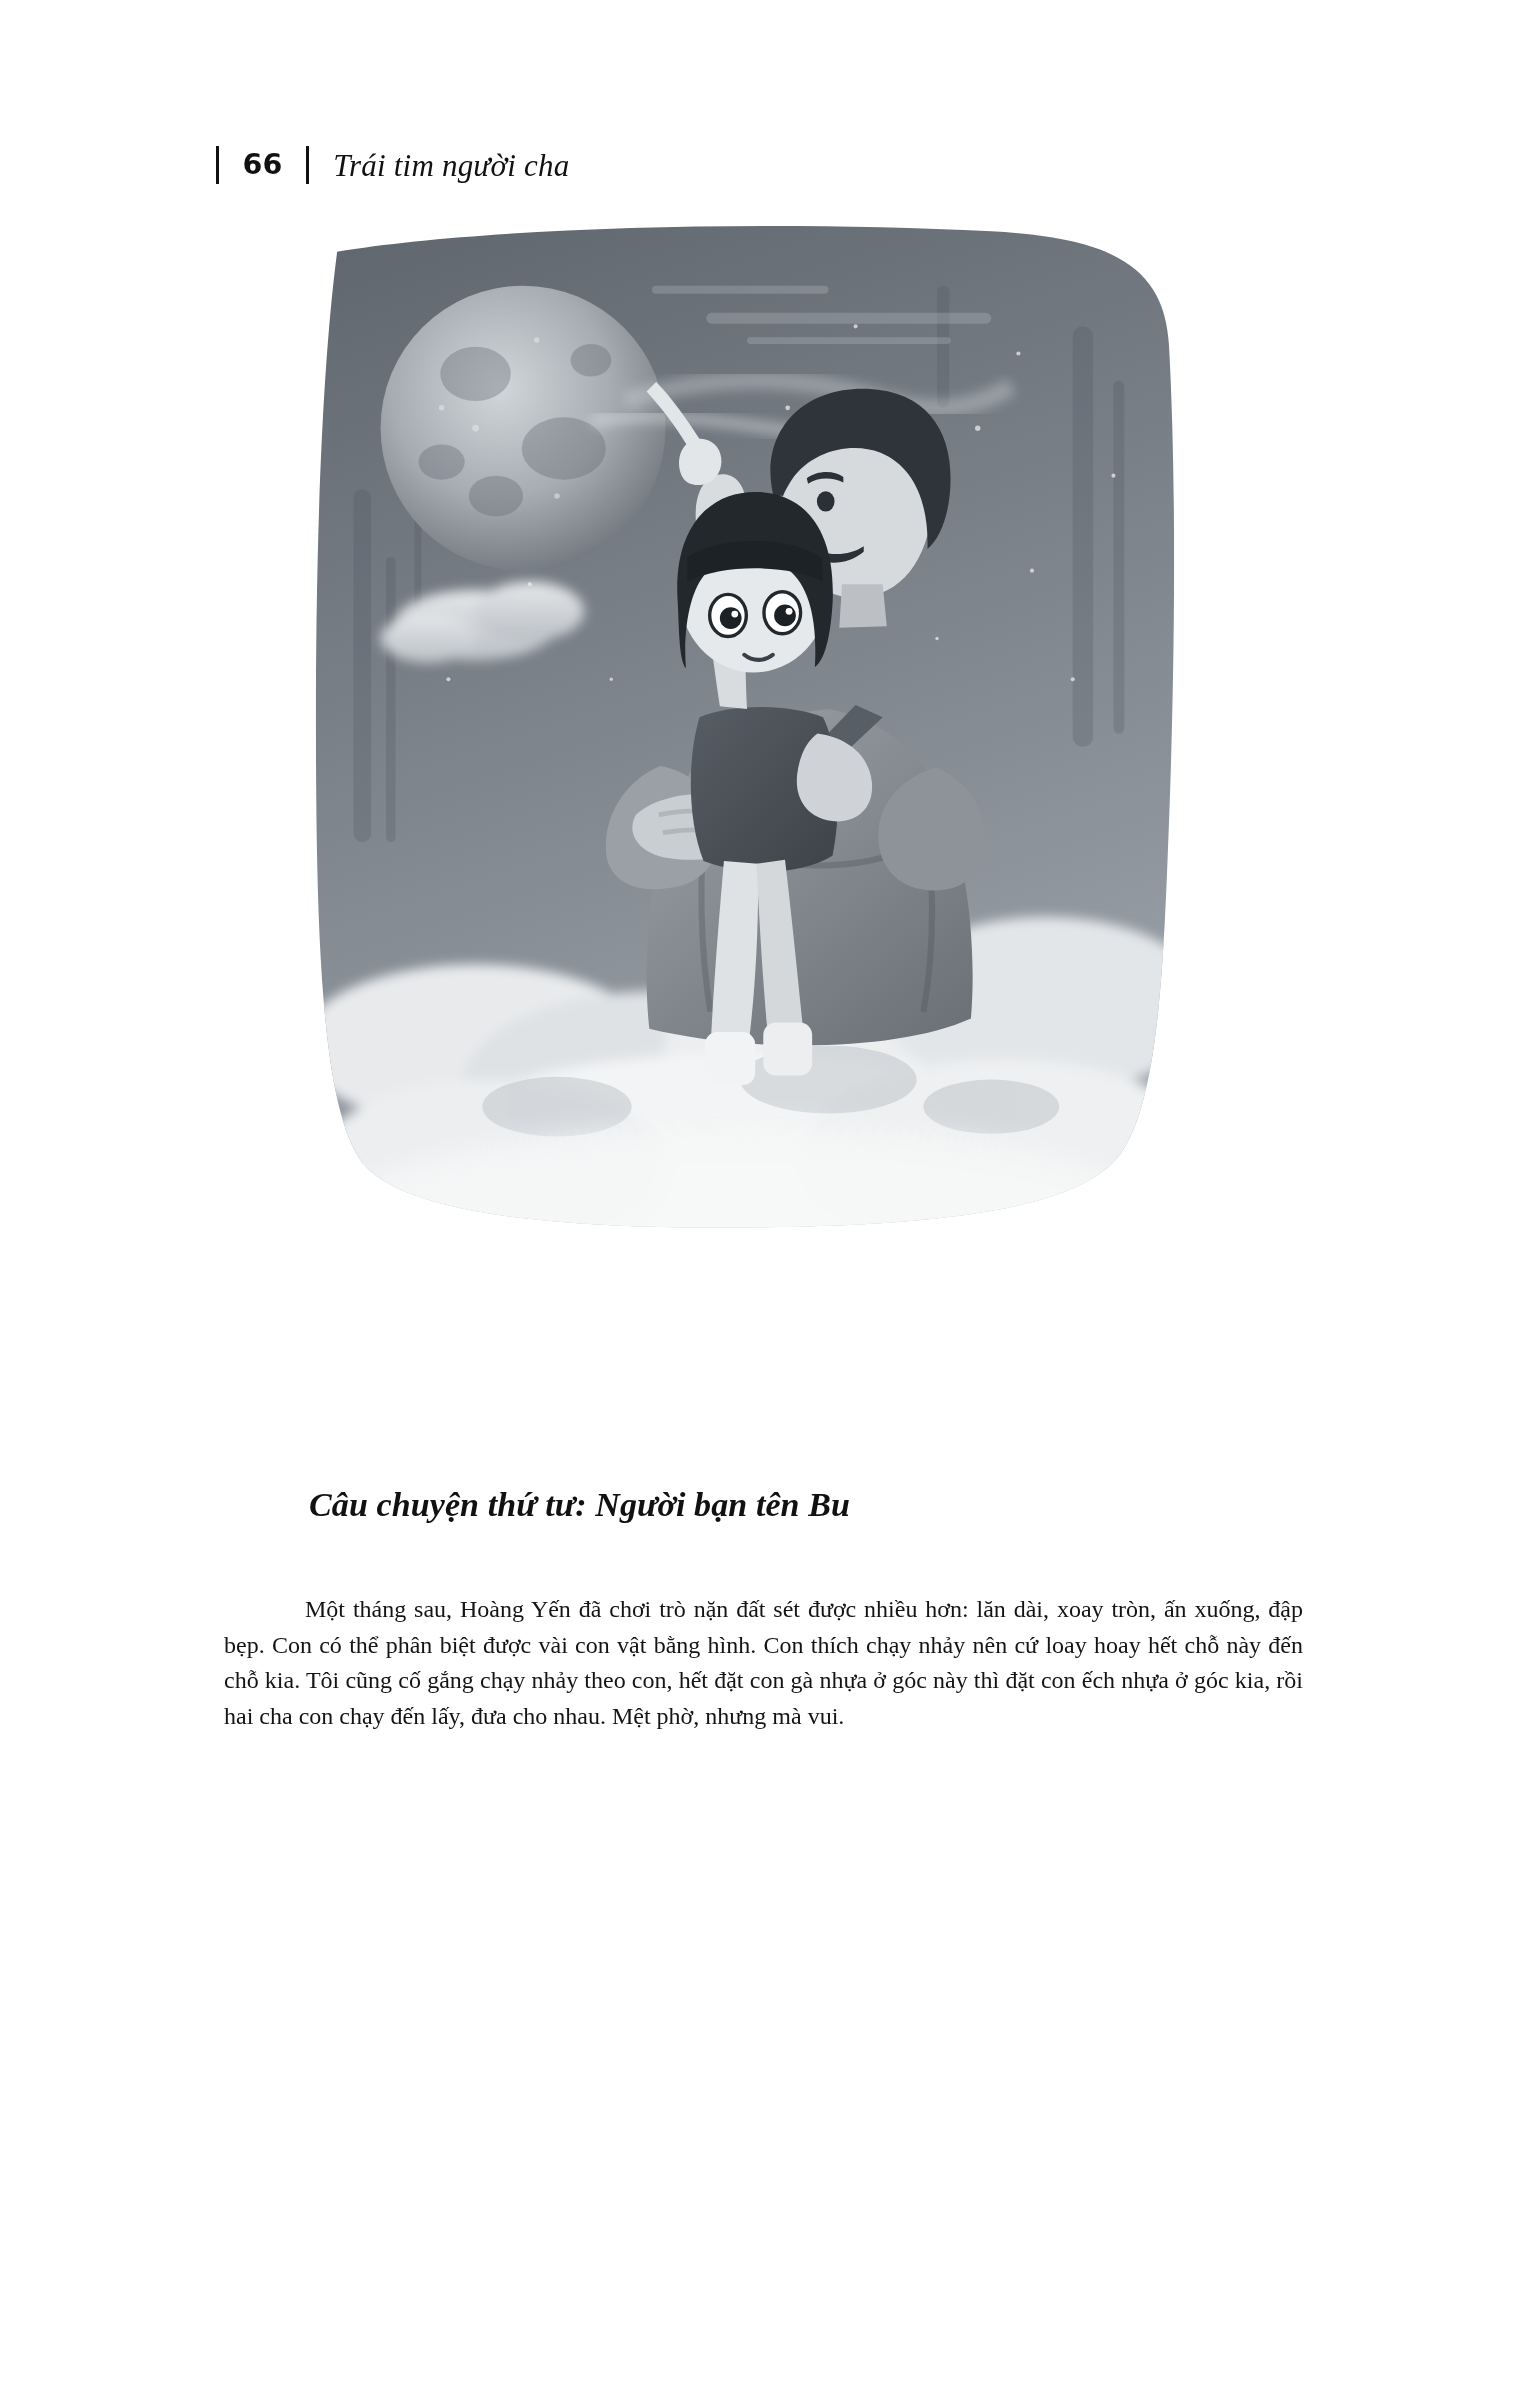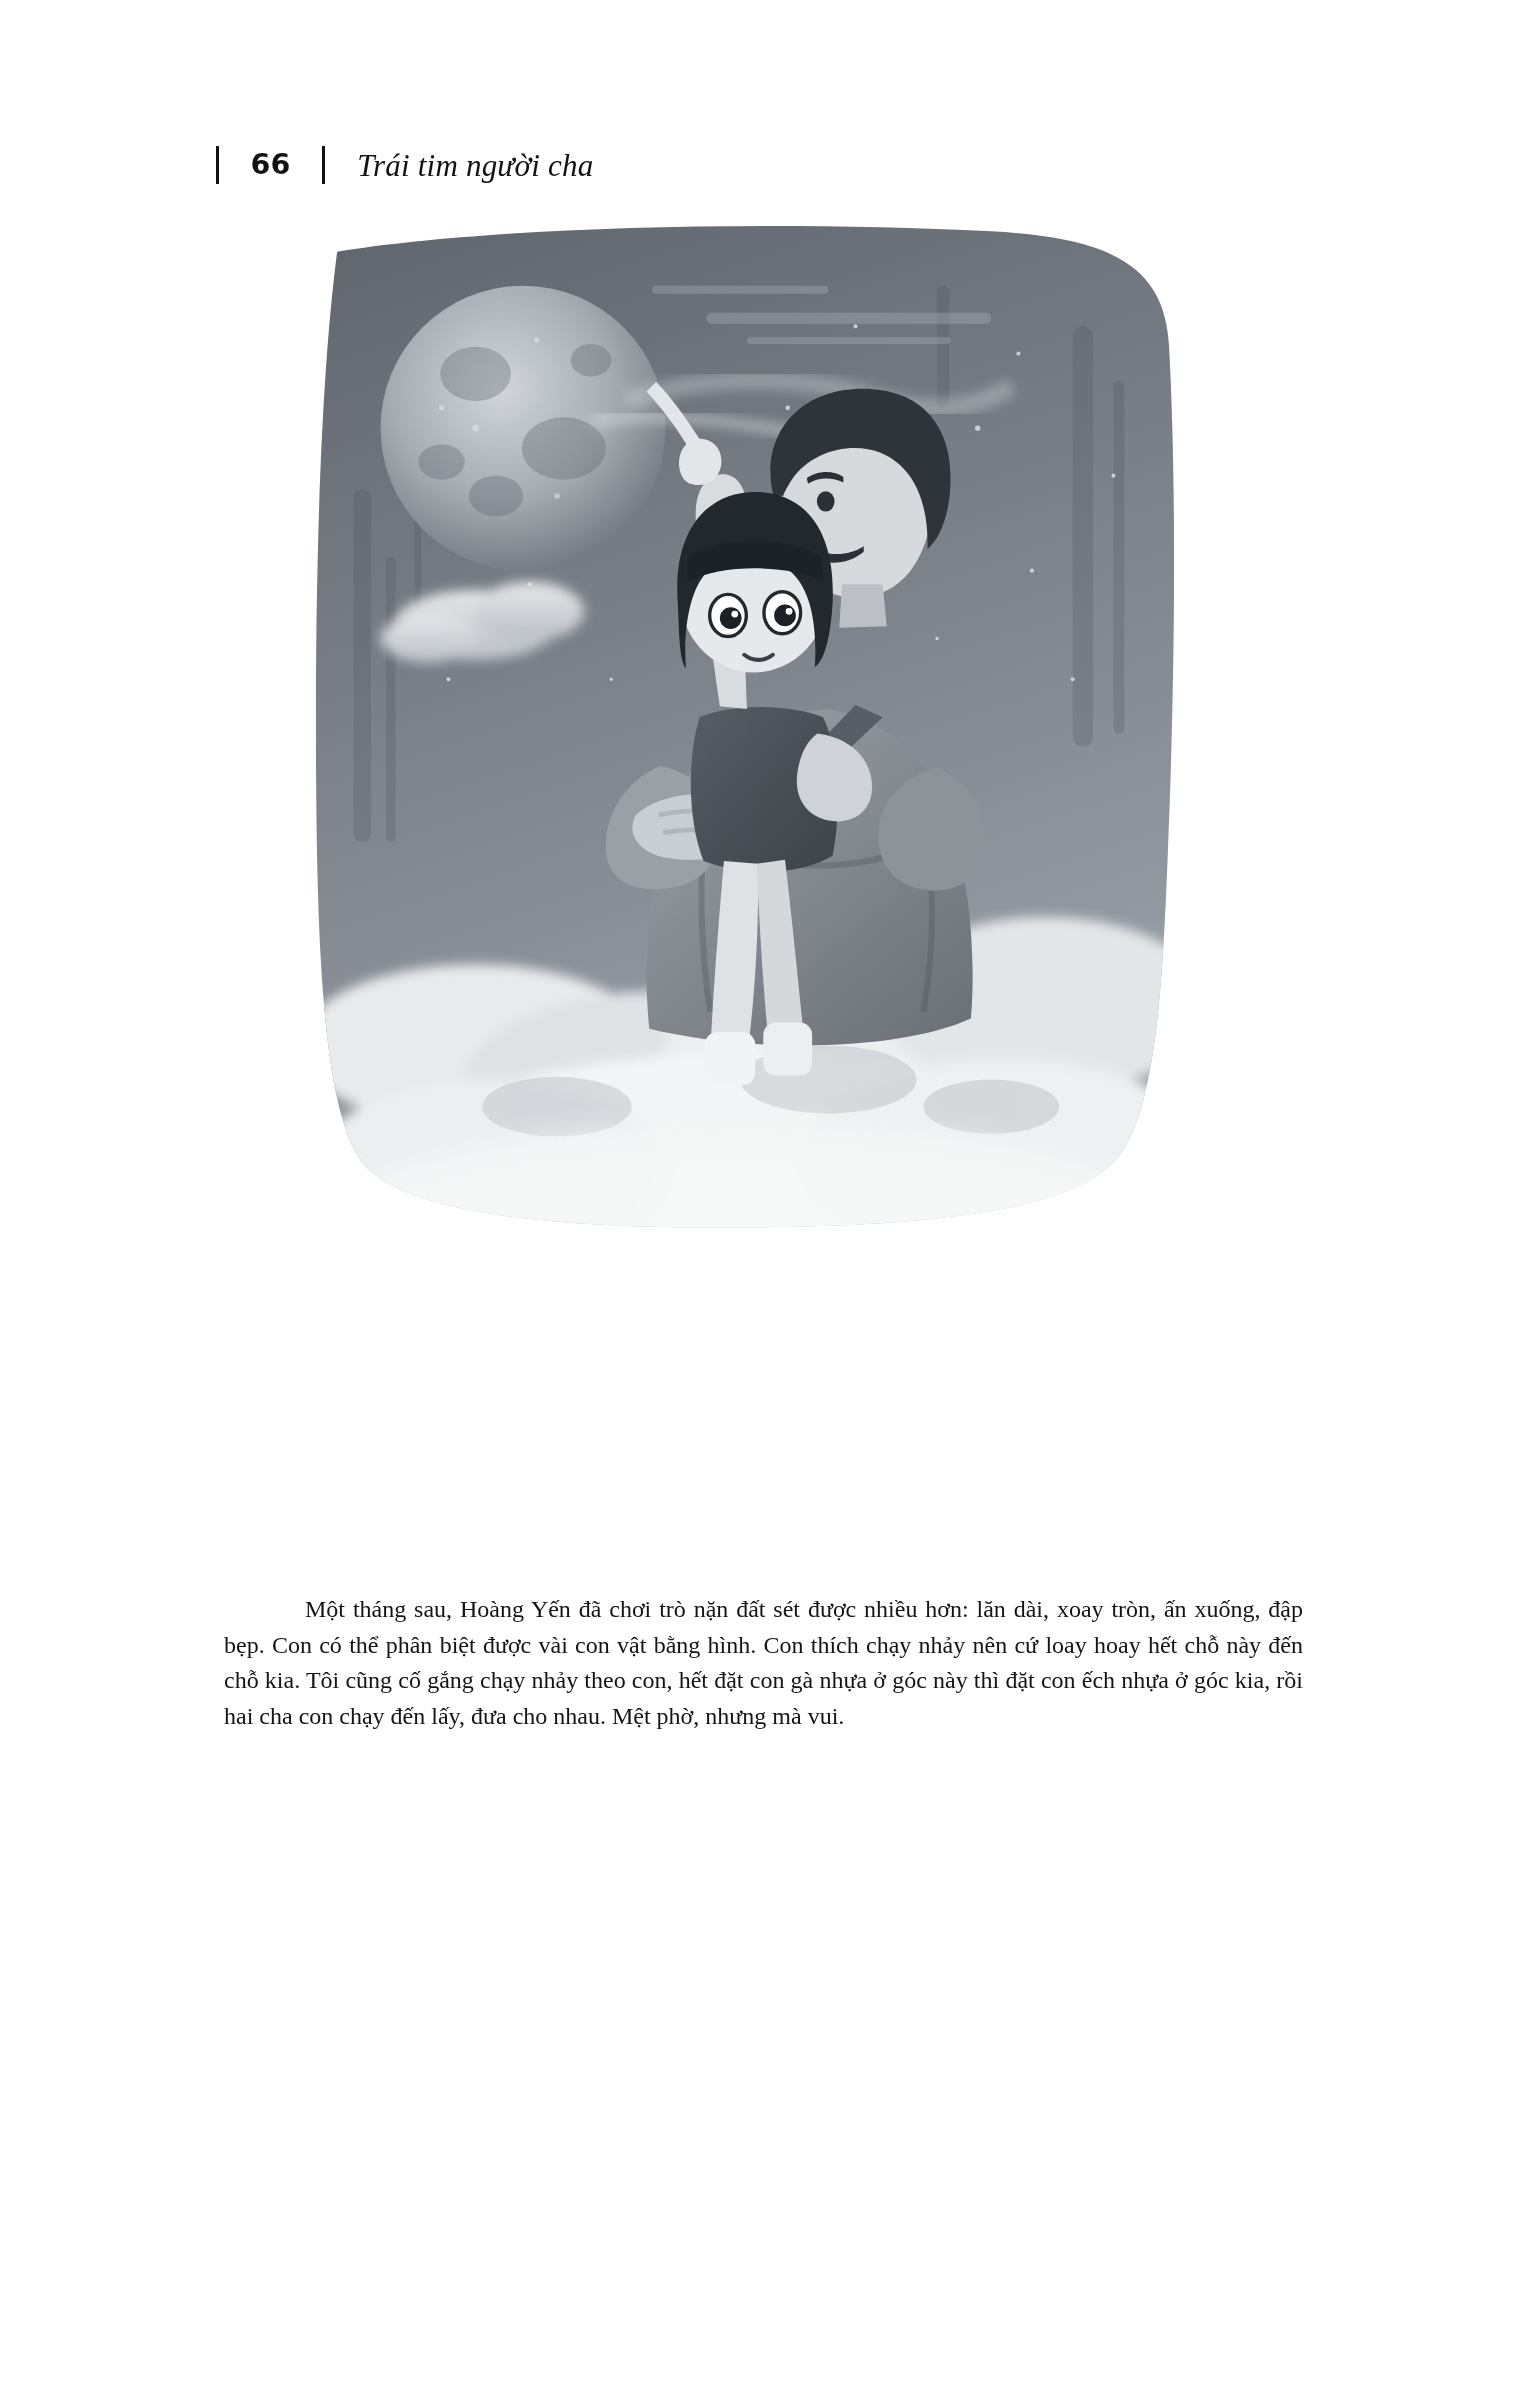--- a/index.html
+++ b/index.html
@@ -22,21 +22,21 @@
     background: #ffffff;
   }
 
   
   .running-head {
     position: absolute;
     left: 216px;
     top: 141px;
     display: flex;
     align-items: center;
-    gap: 16px;
+    gap: 8px;
     height: 48px;
   }
   .rule {
     width: 3.4px;
     height: 38px;
     background: #111;
     display: inline-block;
   }
   .folio {
     font-family: "DejaVu Sans", sans-serif;
@@ -310,17 +310,18 @@
       </g>
 
       <g clip-path="url(#plateClip)" opacity="0.25">
         <rect x="0" y="0" width="1400" height="30" fill="#3f454b"></rect>
         <rect x="0" y="0" width="34" height="1560" fill="#3f454b"></rect>
         <rect x="1366" y="0" width="34" height="1560" fill="#3f454b"></rect>
       </g>
     </svg>
   </div>
 
+  <div class="story-heading">Câu chuyện thứ tư: Người bạn tên Bu</div>
 
   <p class="body-copy">Một tháng sau, Hoàng Yến đã chơi trò nặn đất sét được nhiều hơn: lăn dài, xoay tròn, ấn xuống, đập bẹp. Con có thể phân biệt được vài con vật bằng hình. Con thích chạy nhảy nên cứ loay hoay hết chỗ này đến chỗ kia. Tôi cũng cố gắng chạy nhảy theo con, hết đặt con gà nhựa ở góc này thì đặt con ếch nhựa ở góc kia, rồi hai cha con chạy đến lấy, đưa cho nhau. Mệt phờ, nhưng mà vui.</p>
 
 </div>
 
 
 </body></html>

